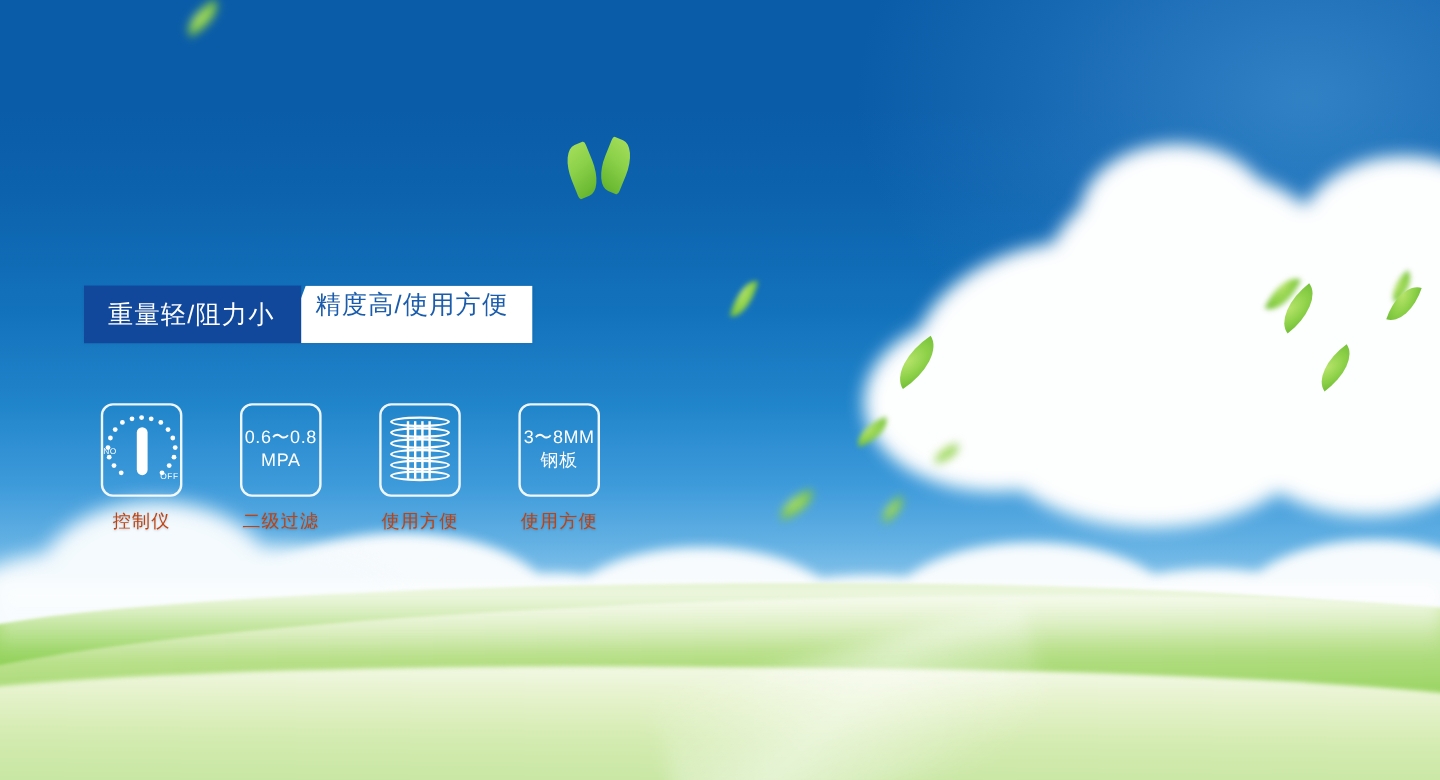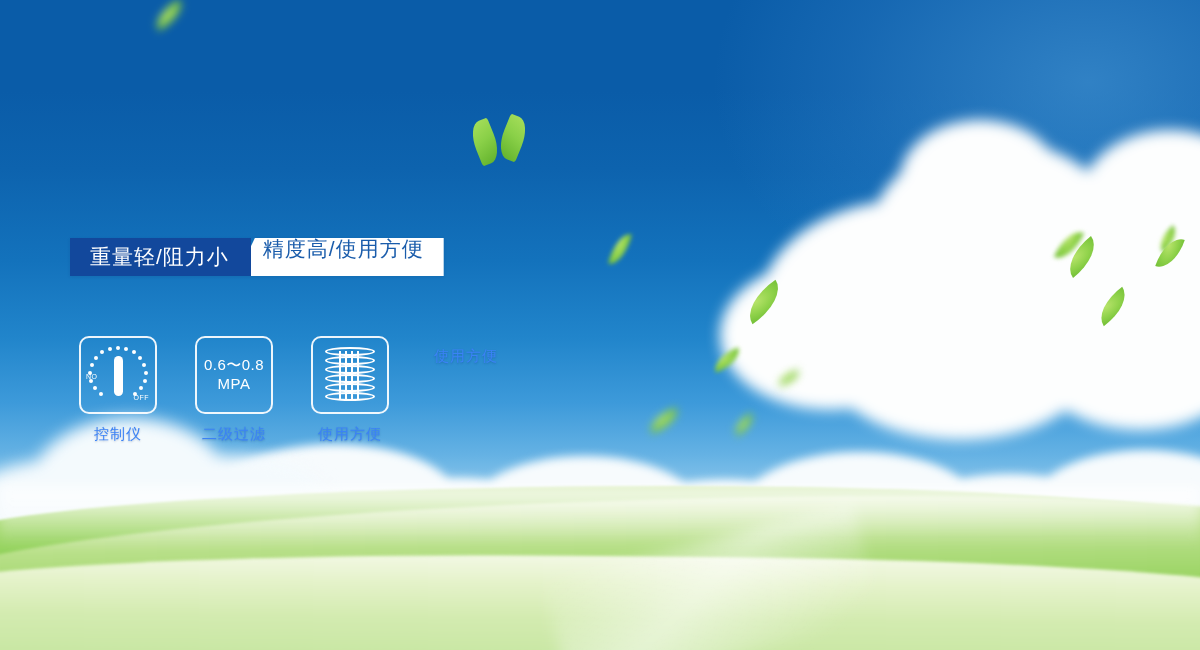--- a/index.html
+++ b/index.html
@@ -172,21 +172,21 @@
     font-weight: 300;
     white-space: nowrap;
     text-shadow: 0 1px 2px rgba(0,40,90,.18);
   }
 
   
   .subbar {
     position: absolute;
     left: 70px;
     top: 238px;
-    height: 38px;
+    height: 48px;
     display: flex;
     align-items: stretch;
     box-shadow: 0 1px 3px rgba(0,40,90,.12);
   }
   .subbar-left {
     background: #12489c;
     color: #ffffff;
     font-size: 21px;
     display: flex;
     align-items: center;
@@ -216,41 +216,41 @@
     display: flex;
     gap: 36px;
   }
   .feature {
     width: 80px;
     display: flex;
     flex-direction: column;
     align-items: center;
   }
   .fbox {
-    width: 78px;
+    width: 68px;
     height: 78px;
     border: 2px solid rgba(255,255,255,.92);
     border-radius: 10px;
     display: flex;
     align-items: center;
     justify-content: center;
     position: relative;
     color: #ffffff;
     box-sizing: border-box;
   }
   .fbox .txt {
     text-align: center;
     font-size: 15px;
     line-height: 1.25;
     letter-spacing: .5px;
     font-weight: 400;
   }
   .flabel {
     margin-top: 11px;
-    color: #3b82f6;
+    color: #c2410c;
     font-size: 15px;
     letter-spacing: 1px;
     white-space: nowrap;
     text-shadow: 0 1px 2px rgba(0,40,90,.25);
   }
 
   
   .gauge { position: relative; width: 60px; height: 58px; }
   .gauge .dot {
     position: absolute;
@@ -445,18 +445,24 @@
           <span class="bar" style="left:14px;"></span>
           <span class="bar" style="left:20px;"></span>
           <span class="bar" style="left:26px;"></span>
           <span class="bar" style="left:32px;"></span>
         </div>
       </div>
       <div class="flabel">使用方便</div>
     </div>
 
     <div class="feature">
+      <div class="fbox">
+        <div class="txt">
+          <div>3〜8MM</div>
+          <div>钢板</div>
+        </div>
+      </div>
       <div class="flabel">使用方便</div>
     </div>
 
 
   </div>
 </div>
 
 </body></html>

